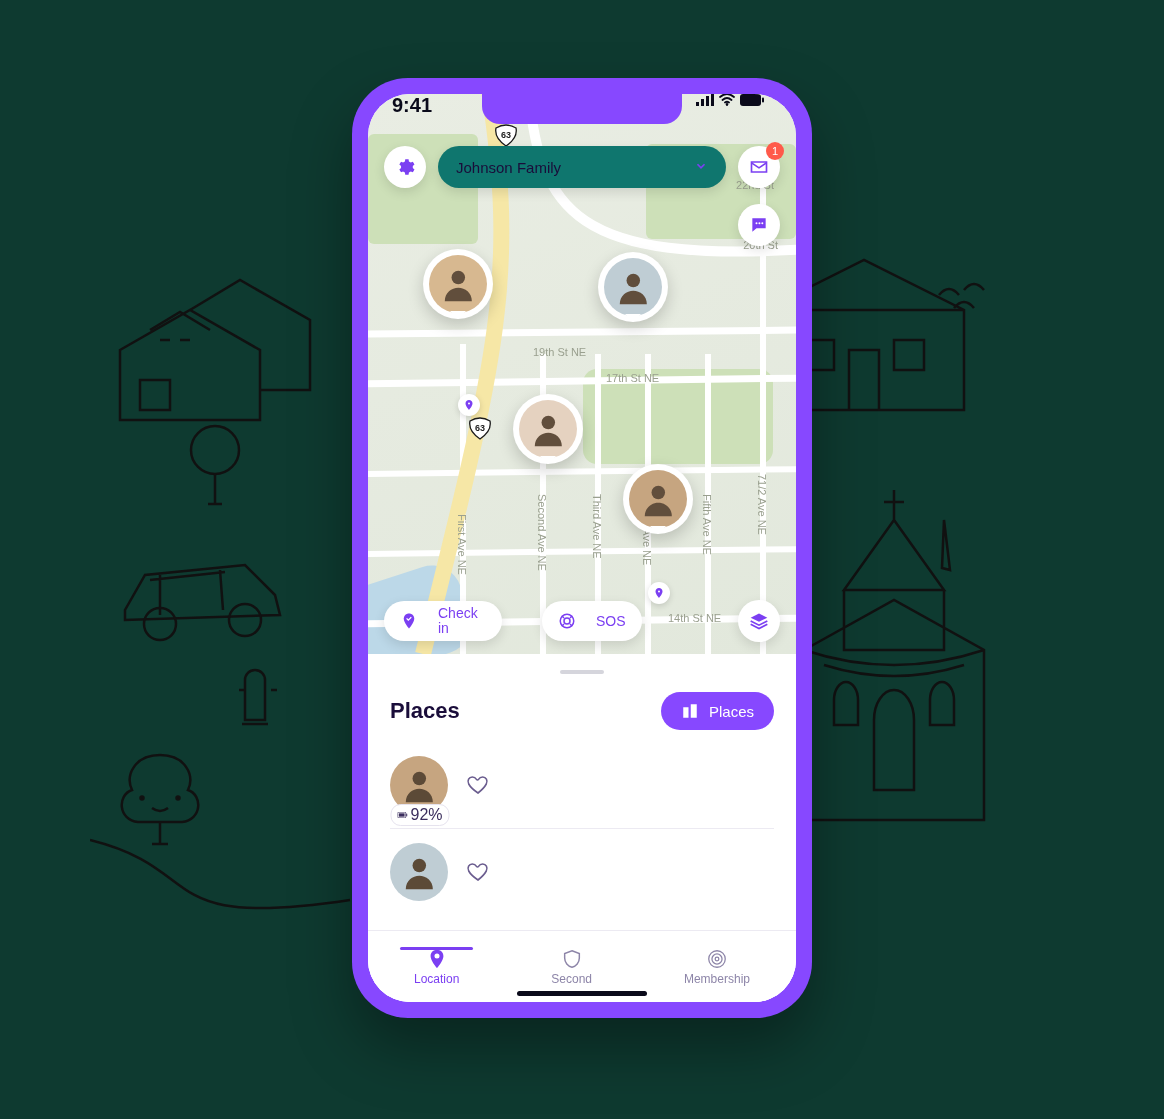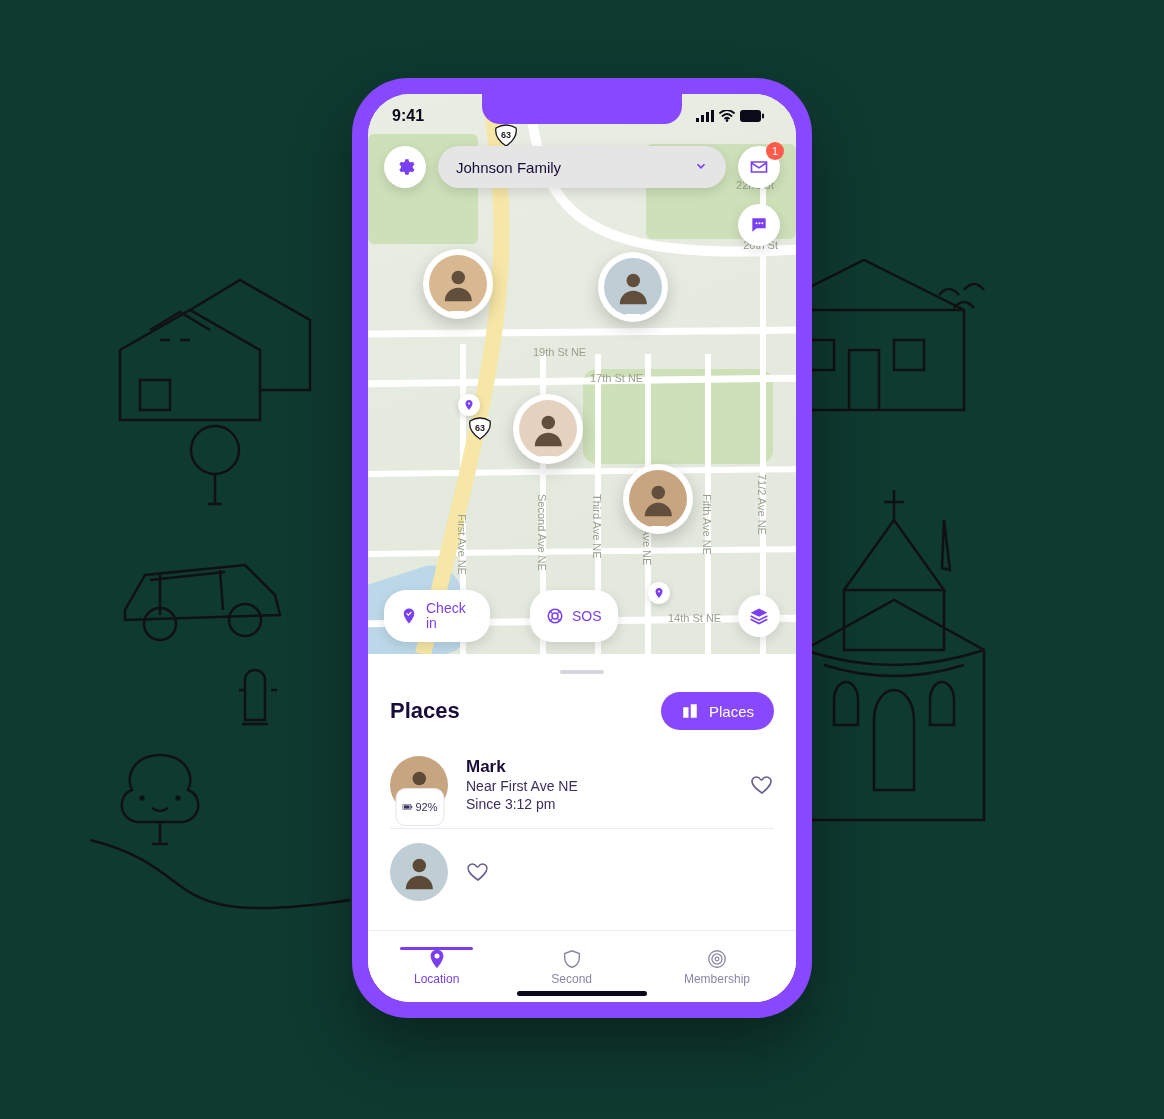--- a/index.html
+++ b/index.html
@@ -47,23 +47,23 @@
     position: absolute;
     top: 0; left: 50%; transform: translateX(-50%);
     width: 200px; height: 30px;
     background: #8748ff;
     border-radius: 0 0 18px 18px;
     z-index: 30;
   }
   .statusbar {
     position: absolute; top: 0; left: 0; right: 8px;
     height: 44px;
-    display: flex; justify-content: space-between; align-items: center;
+    display: flex; justify-content: space-between; align-items: flex-start;
     padding: 0 24px;
-    font-weight: 600; font-size: 16px;
+    font-weight: 600; font-size: 20px;
     z-index: 25;
     color: #0a0a1a;
   }
   .status-right { display: flex; gap: 5px; align-items: center; }
 
   
   .map {
     position: absolute; top: 0; left: 0; right: 0; height: 560px;
     background: linear-gradient(160deg,#e9ede3 0%, #e2e8dc 100%);
     overflow: hidden;
@@ -83,21 +83,21 @@
     width: 42px; height: 42px; border-radius: 50%;
     background: #fff;
     display: flex; align-items: center; justify-content: center;
     box-shadow: 0 4px 12px rgba(0,0,0,.12);
     color: #7b3ff2;
     position: relative;
   }
   .family-select {
     flex: 1;
     height: 42px;
-    background: #e5e5e5;
+    background: #0f766e;
     border-radius: 21px;
     display: flex; align-items: center; justify-content: space-between;
     padding: 0 18px;
     box-shadow: 0 4px 12px rgba(0,0,0,.12);
     font-size: 15px; color: #1a0d3a;
   }
   .chev { color: #7b3ff2; }
   .badge {
     position: absolute; top: -4px; right: -4px;
     background: #ff5a4a; color: #fff;
@@ -132,22 +132,22 @@
   .pin-small svg{color:#7b3ff2;}
   .pin-small.p1{left:90px; top:300px;}
   .pin-small.p2{left:280px; top:488px;}
 
   
   .map-controls {
     position:absolute; bottom:12px; left:16px; right:16px;
     display:flex; align-items:center; gap:12px; z-index:15;
   }
   .pill {
-    background:#fff; border-radius:22px; height:52px;
-    display:flex; align-items:center; gap:8px;
+    background:#fff; border-radius:22px; height:40px;
+    display:flex; align-items:center; gap:20px;
     padding:0 16px; box-shadow:0 4px 12px rgba(0,0,0,.12);
     color:#7b3ff2; font-size:14px; font-weight:500;
   }
   .pill .txt{color:#7b3ff2; line-height:1.05;}
   .layers-btn{margin-left:auto;}
 
   
   .sheet {
     position:absolute; top:560px; left:0; right:0; bottom:0;
     background:#fff;
@@ -159,21 +159,21 @@
   .sheet-header{display:flex; align-items:center; justify-content:space-between; margin-bottom:12px;}
   .sheet-title{font-size:22px; font-weight:800; color:#1a0d3a;}
   .places-btn{
     background:#8748ff; color:#fff; border-radius:22px;
     padding:10px 20px; display:flex; align-items:center; gap:10px;
     font-size:15px; font-weight:500;
   }
   .person-row{display:flex; align-items:center; gap:16px; padding:14px 0; border-bottom:1px solid #eceaf2;}
   .avatar-col{position:relative;width:60px;}
   .avatar{width:58px;height:58px;border-radius:50%;background:#cdbba5;display:flex;align-items:center;justify-content:center;color:#5c4a37;font-size:20px;}
-  .batt{position:absolute; bottom:-12px; left:50%; transform:translateX(-50%); background:#fff; border:1px solid #e6e3ee; border-radius:10px; font-size:11px; padding:12px 6px; display:flex; align-items:center; gap:3px; color:#3b2e5d;}
+  .batt{position:absolute; bottom:-12px; left:50%; transform:translateX(-50%); background:#fff; border:1px solid #e6e3ee; border-radius:10px; font-size:16px; padding:1px 6px; display:flex; align-items:center; gap:3px; color:#3b2e5d;}
   .person-info{flex:1;}
   .pname{font-weight:800;font-size:17px;color:#1a0d3a;}
   .pmeta{font-size:14px;color:#3b2e5d;line-height:1.3;}
   .heart{color:#6b5d8f;}
 
   
   .tabbar{
     position:absolute; bottom:0; left:0; right:0; height:72px;
     background:#fff;
     display:flex; justify-content:space-around; align-items:center;
@@ -265,21 +265,21 @@
         <path d="M95 560 L95 250" stroke="#fff" stroke-width="6"></path>
         <path d="M175 560 L175 260" stroke="#fff" stroke-width="6"></path>
         <path d="M230 560 L230 260" stroke="#fff" stroke-width="6"></path>
         <path d="M280 560 L280 260" stroke="#fff" stroke-width="6"></path>
         <path d="M340 560 L340 260" stroke="#fff" stroke-width="6"></path>
         <path d="M395 560 L395 60" stroke="#fff" stroke-width="6"></path>
         <path d="M120 -10 C 150 180, 130 260, 55 560" stroke="#f6e7a6" stroke-width="16" fill="none"></path>
         <path d="M160 -10 C 170 120, 210 170, 440 155" stroke="#fff" stroke-width="10" fill="none"></path>
       </svg>
       <span class="label" style="left:165px;top:226px;margin-top:26px;">19th St NE</span>
-      <span class="label" style="left:222px;top:278px;">17th St NE</span>
+      <span class="label" style="left:238px;top:278px;">17th St NE</span>
       <span class="label" style="left:300px;top:518px;">14th St NE</span>
       <span class="label" style="right:18px;top:145px;">20th St</span>
       <span class="label" style="right:22px;top:118px;">21st St</span>
       <span class="label" style="right:22px;top:85px;">22nd St</span>
       <span class="label v" style="left:88px;top:420px;">First Ave NE</span>
       <span class="label v" style="left:168px;top:400px;">Second Ave NE</span>
       <span class="label v" style="left:223px;top:400px;">Third Ave NE</span>
       <span class="label v" style="left:273px;top:400px;">Fourth Ave NE</span>
       <span class="label v" style="left:333px;top:400px;">Fifth Ave NE</span>
       <span class="label v" style="left:388px;top:380px;">71/2 Ave NE</span>
@@ -416,25 +416,20 @@
             </div>
           <div class="batt">
             <svg width="10" height="6" viewBox="0 0 12 7">
                 <rect x="0" y="0" width="10" height="7" rx="1.5" fill="none" stroke="#3b2e5d" stroke-width="1"></rect>
                 <rect x="1.5" y="1.5" width="7" height="4" fill="#3b2e5d"></rect>
                 <rect x="10.5" y="2" width="1.5" height="3" fill="#3b2e5d"></rect>
               </svg>
             <span>92%</span>
           </div>
         </div>
-        <div class="person-info">
-          <div class="pname">Mark</div>
-          <div class="pmeta">Near First Ave NE</div>
-          <div class="pmeta">Since 3:12 pm</div>
-        </div>
         <svg class="heart" width="24" height="24" viewBox="0 0 24 24" fill="none" stroke="currentColor" stroke-width="1.6">
             <path d="M12 20s-7-4.7-9.3-9C.9 7.4 3 4 6.3 4c2 0 3.5 1.2 4.4 2.6.3.5 1.3.5 1.6 0C13.2 5.2 14.7 4 16.7 4 20 4 22.1 7.4 20.3 11c-2.3 4.3-8.3 9-8.3 9z"></path>
           </svg>
       </div>
 
       <div class="person-row" style="border-bottom:none;">
         <div class="avatar-col">
           <div class="avatar" style="background:#bfcdd4;">
               <svg viewBox="0 0 24 24" fill="currentColor">
                 <circle cx="12" cy="8" r="4"></circle>

